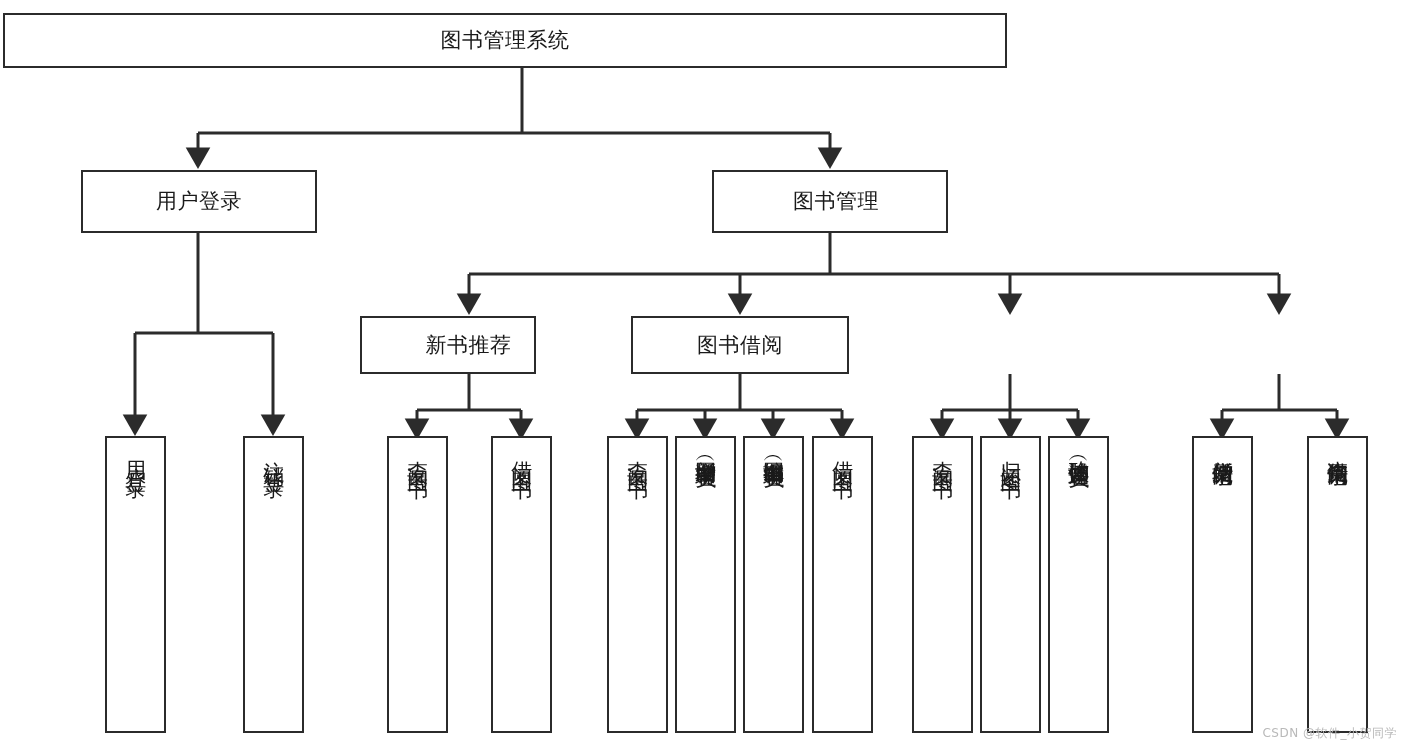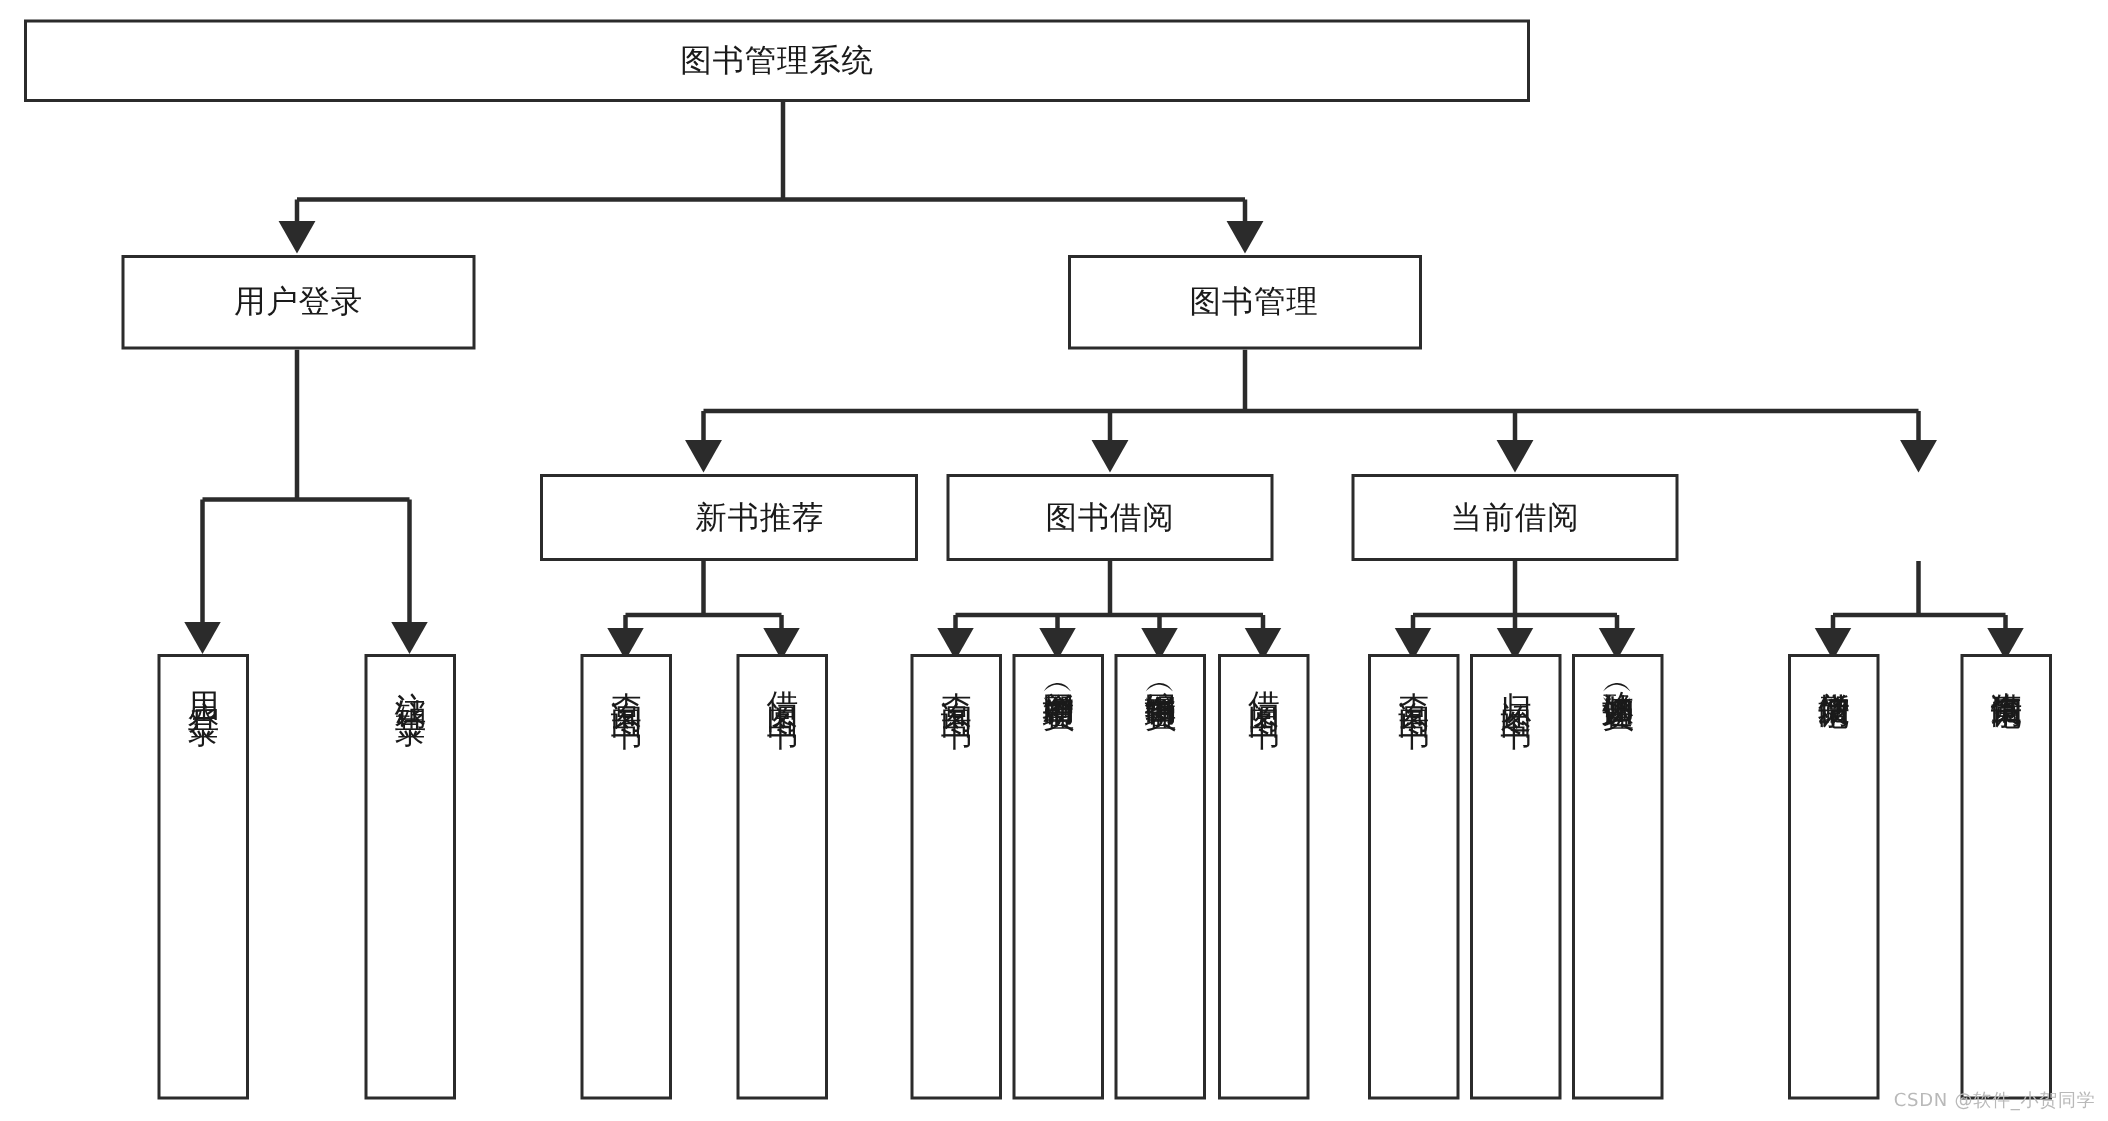--- a/index.html
+++ b/index.html
@@ -130,40 +130,37 @@
       <path d="M1010,410 L1010,428" marker-end="url(#arrowhead)"></path>
       <path d="M1078,410 L1078,428" marker-end="url(#arrowhead)"></path>
 
       <path d="M1279,374 L1279,410"></path>
       <path d="M1222,410 L1337,410"></path>
       <path d="M1222,410 L1222,428" marker-end="url(#arrowhead)"></path>
       <path d="M1337,410 L1337,428" marker-end="url(#arrowhead)"></path>
     </g>
   </svg>
 
-  <div class="node root horiz" style="left:16px; top:13px; width:1004px; height:55px;">
+  <div class="node root horiz" style="left:3px; top:13px; width:1004px; height:55px;">
     <span class="node-label">图书管理系统</span>
   </div>
 
   <div class="node horiz" style="left:81px; top:170px; width:236px; height:63px;">
     <span class="node-label">用户登录</span>
   </div>
   <div class="node horiz" style="left:712px; top:170px; width:236px; height:63px;padding-left:12px;">
     <span class="node-label">图书管理</span>
   </div>
 
-  <div class="node horiz" style="left:360px; top:316px; width:252px; height:58px;padding-left:41px;">
+  <div class="node horiz" style="left:360px; top:316px; width:176px; height:58px;padding-left:41px;">
     <span class="node-label">新书推荐</span>
   </div>
   <div class="node horiz" style="left:631px; top:316px; width:218px; height:58px;">
     <span class="node-label">图书借阅</span>
   </div>
-  <div class="node horiz" style="left:901px; top:316px; width:218px; height:58px;">
-    <span class="node-label">当前借阅</span>
-  </div>
 
   <div class="node vert mid" style="left:105px; top:436px; width:61px; height:297px;">
     <span class="node-label">用户登录</span>
   </div>
   <div class="node vert mid" style="left:243px; top:436px; width:61px; height:297px;">
     <span class="node-label">注销登录</span>
   </div>
 
   <div class="node vert mid" style="left:387px; top:436px; width:61px; height:297px;">
     <span class="node-label">查询图书</span>

